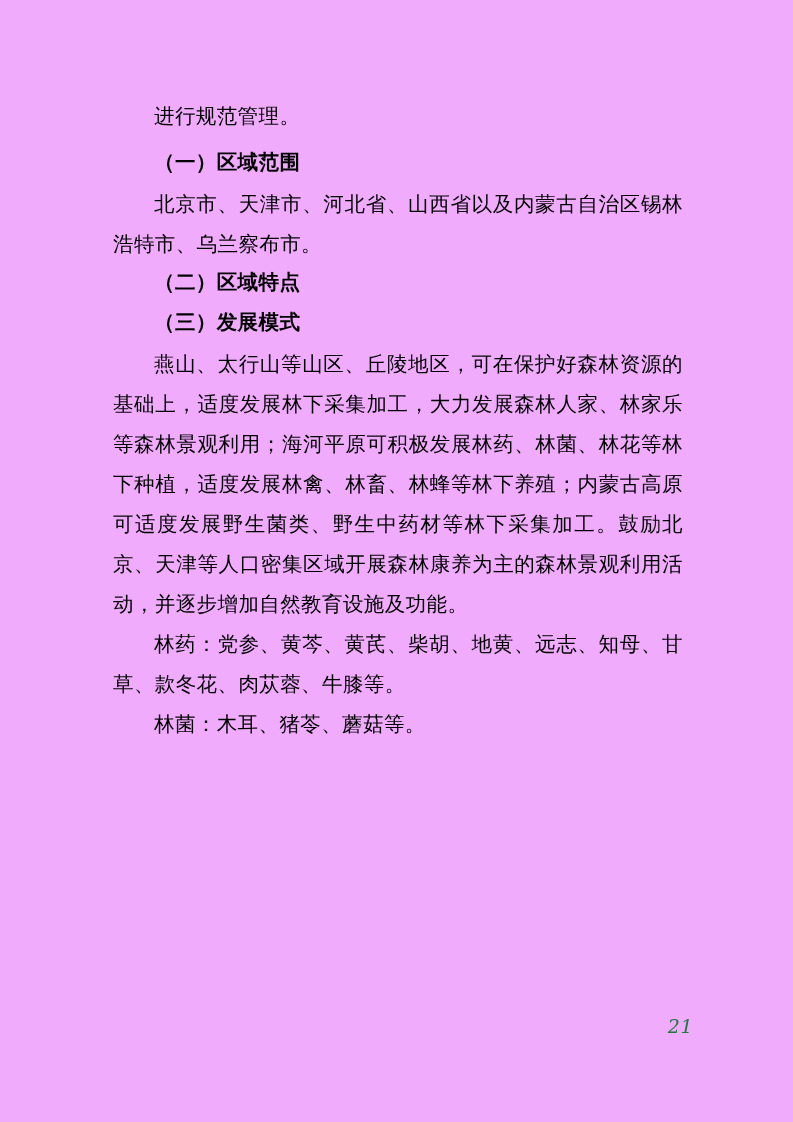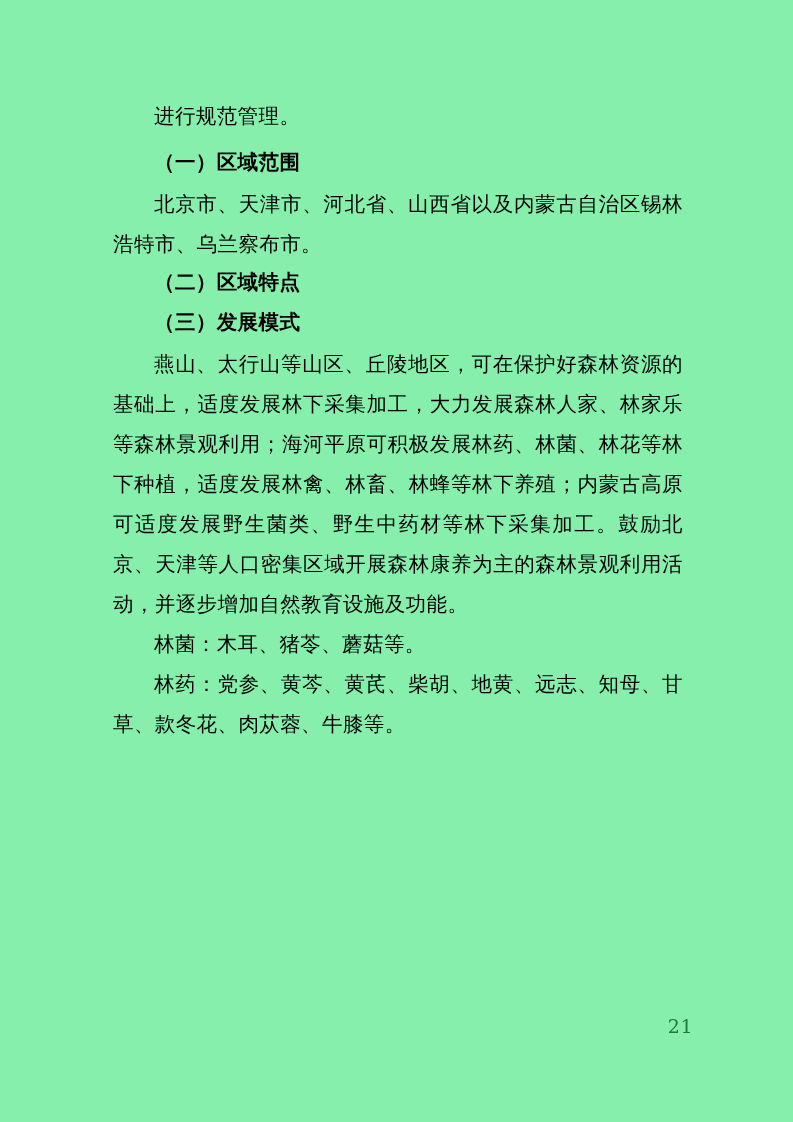--- a/index.html
+++ b/index.html
@@ -11,21 +11,21 @@
     width: 793px;
     height: 1122px;
     position: relative;
     font-family: "DejaVu Serif", "Liberation Serif", serif;
   }
   .page {
     position: absolute;
     left: 0; top: 0;
     width: 793px;
     height: 1122px;
-    background: #86efac;
+    background: #f0abfc;
     overflow: hidden;
   }
   .content {
     position: absolute;
     left: 113px;
     top: 96px;
     width: 570px;
   }
   .para {
     font-size: 20.5px;
@@ -61,20 +61,21 @@
   }
   .spacer-sm { height: 8px; }
   .page-number {
     position: absolute;
     right: 100px;
     top: 1015px;
     font-size: 19px;
     color: #1e7a3c;
     font-family: "DejaVu Serif", "Liberation Serif", serif;
     letter-spacing: 0.5px;
+    font-style: italic;
   }
 </style>
 </head>
 <body>
 
 <div class="page">
   <div class="content">
 
     <p class="para indent2">进行规范管理。</p>
 
@@ -86,20 +87,20 @@
     <p class="para indent2">北京市、天津市、河北省、山西省以及内蒙古自治区锡林浩特市、乌兰察布市。</p>
 
     <p class="subheading">（二）区域特点</p>
 
 
     <p class="subheading">（三）发展模式</p>
 
     <p class="para indent2">燕山、太行山等山区、丘陵地区，可在保护好森林资源的基础上，适度发展林下采集加工，大力发展森林人家、林家乐等森林景观利用；海河平原可积极发展林药、林菌、林花等林下种植，适度发展林禽、林畜、林蜂等林下养殖；内蒙古高原可适度发展野生菌类、野生中药材等林下采集加工。鼓励北京、天津等人口密集区域开展森林康养为主的森林景观利用活动，并逐步增加自然教育设施及功能。</p>
 
 
+    <p class="para indent2">林药：党参、黄芩、黄芪、柴胡、地黄、远志、知母、甘草、款冬花、肉苁蓉、牛膝等。</p>
+
     <p class="para indent2">林菌：木耳、猪苓、蘑菇等。</p>
-
-    <p class="para indent2">林药：党参、黄芩、黄芪、柴胡、地黄、远志、知母、甘草、款冬花、肉苁蓉、牛膝等。</p>
 
   </div>
 
   <div class="page-number">21</div>
 </div>
 
 </body></html>

